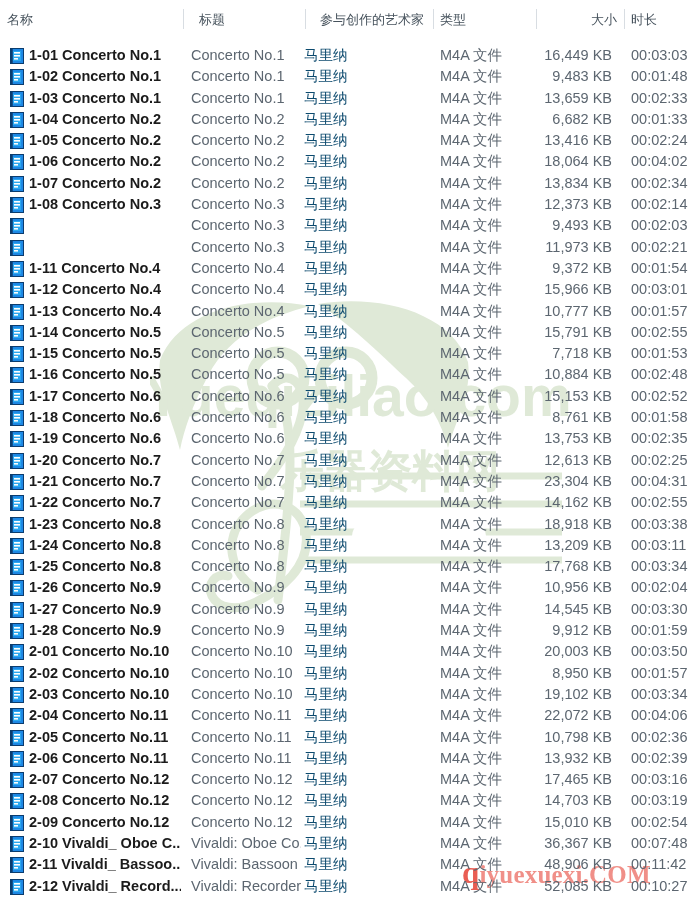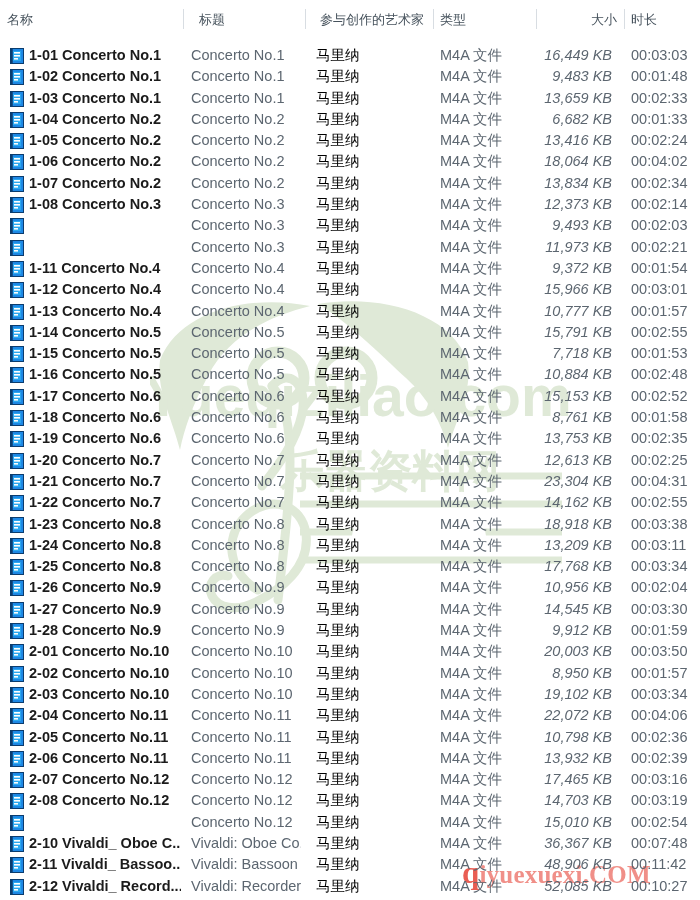--- a/index.html
+++ b/index.html
@@ -107,35 +107,34 @@
     width: 152px;
     color: #1b1b1b;
     font-weight: 600;
   }
   .c-title {
     left: 191px;
     width: 110px;
     color: #5c6670;
   }
   .c-artist {
-    left: 316px;
+    left: 304px;
     width: 115px;
-    color: #000000;
+    color: #0c4a6e;
   }
   .c-type {
     left: 440px;
     width: 90px;
     color: #5c6670;
   }
   .c-size {
     left: 490px;
     width: 122px;
     color: #5c6670;
     text-align: right;
-    font-style: italic;
   }
   .c-dur {
     left: 631px;
     width: 70px;
     color: #5c6670;
   }
 
   
   .ficon {
     position: absolute;
@@ -855,20 +854,21 @@
         <span class="ficon">
           <svg width="14" height="16" viewBox="0 0 14 16" xmlns="http://www.w3.org/2000/svg">
             <rect x="0.5" y="0.5" width="13" height="15" fill="#1e88e5" stroke="#0b3c6e" stroke-width="1"></rect>
             <rect x="3" y="3" width="8" height="10" fill="#2aa8f0"></rect>
             <rect x="4" y="4" width="6" height="1.6" fill="#ffffff"></rect>
             <rect x="4" y="7" width="6" height="1.6" fill="#ffffff"></rect>
             <rect x="4" y="10" width="4" height="1.6" fill="#ffffff"></rect>
             <rect x="0.5" y="0.5" width="2.2" height="15" fill="#0b3c6e"></rect>
           </svg>
         </span>
+        <span class="cell c-name">2-09 Concerto No.12</span>
         <span class="cell c-title">Concerto No.12</span>
         <span class="cell c-artist">马里纳</span>
         <span class="cell c-type">M4A 文件</span>
         <span class="cell c-size">15,010 KB</span>
         <span class="cell c-dur">00:02:54</span>
       </div>
       <div class="row">
         <span class="ficon">
           <svg width="14" height="16" viewBox="0 0 14 16" xmlns="http://www.w3.org/2000/svg">
             <rect x="0.5" y="0.5" width="13" height="15" fill="#1e88e5" stroke="#0b3c6e" stroke-width="1"></rect>

